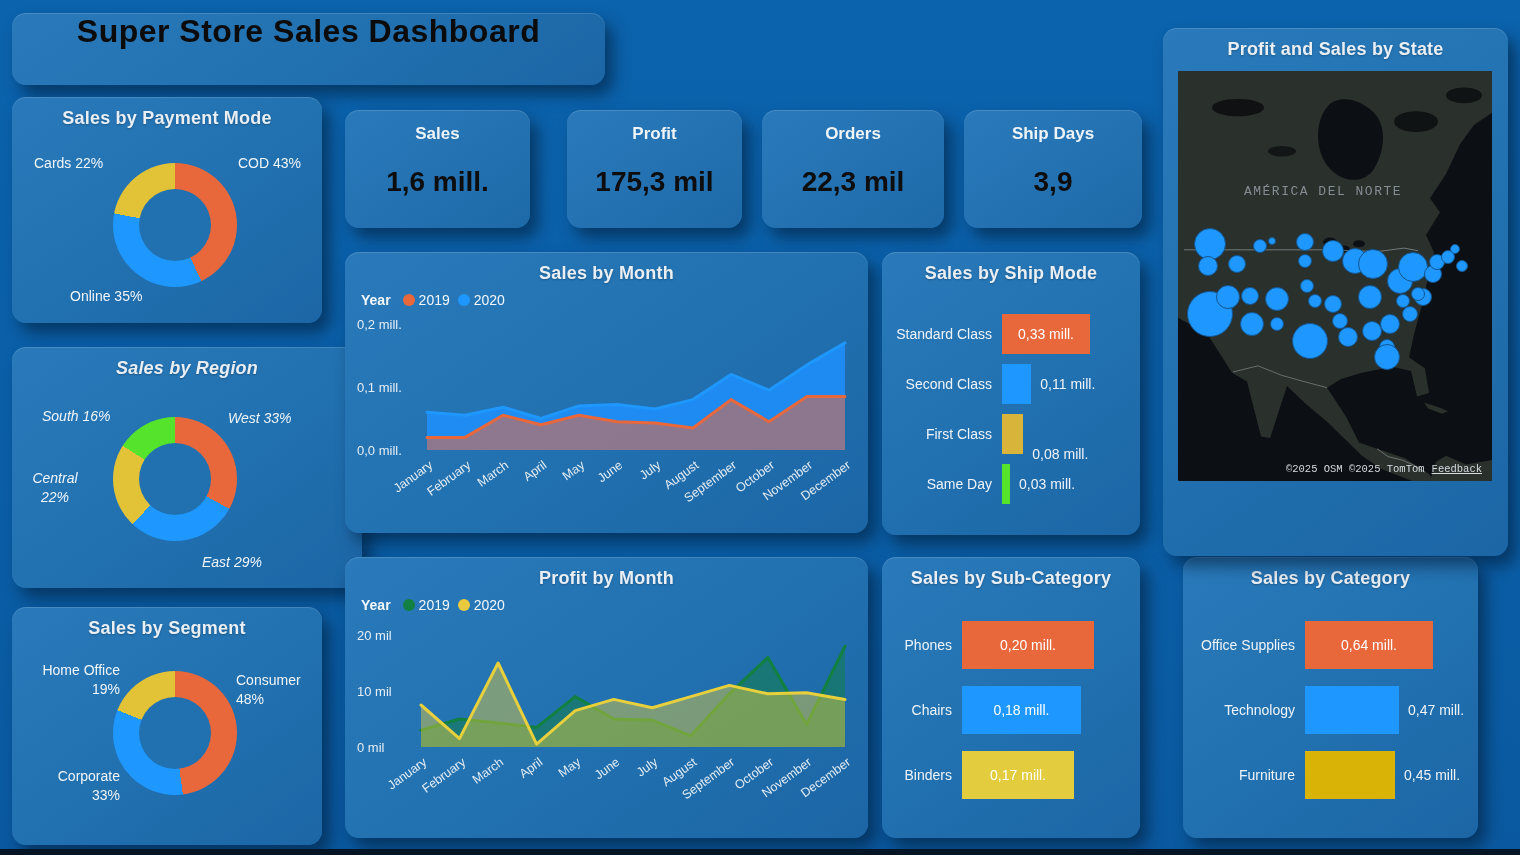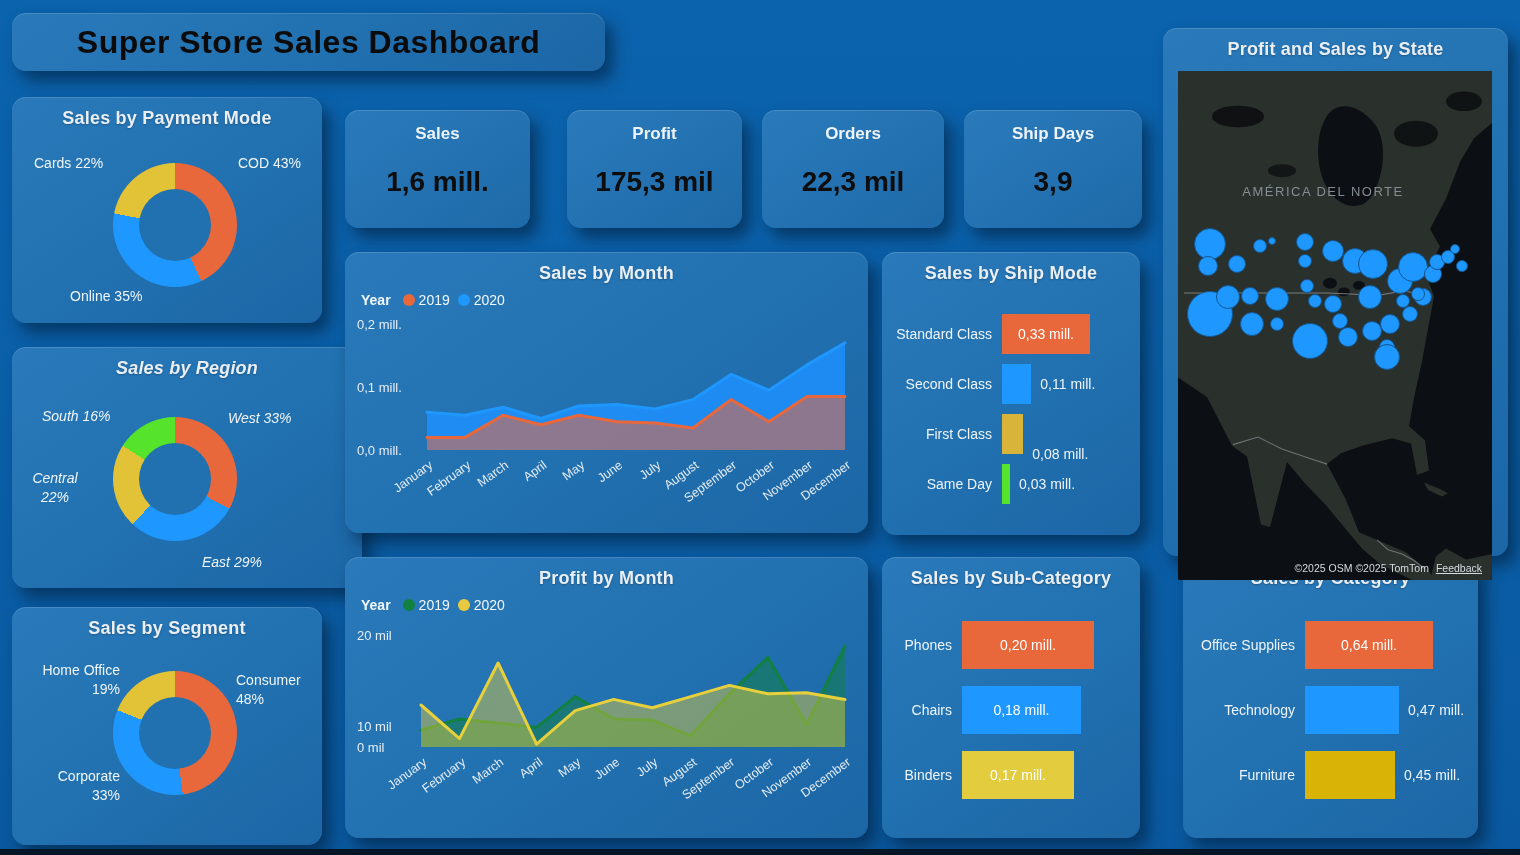--- a/index.html
+++ b/index.html
@@ -16,21 +16,21 @@
     position:absolute; border-radius:14px;
     background:linear-gradient(145deg,#2a7abb 0%,#2170af 55%,#1c66a6 100%);
     box-shadow:8px 10px 16px rgba(2,24,48,.55), inset 0 1px 0 rgba(255,255,255,.14);
   }
   .panel h2 {
     margin-top:11px; text-align:center; color:#e9eff4; font-size:18px; font-weight:700;
     letter-spacing:.2px; text-shadow:0 1px 2px rgba(0,0,0,.25);
   }
 
   
-  .p-header { left:12px; top:13px; width:593px; height:58px; display:flex; align-items:center; justify-content:center; }
+  .p-header { left:12px; top:13px; width:593px; height:72px; display:flex; justify-content:center; }
   .p-header h1 { color:#0b0b0b; font-size:32px; font-weight:900; letter-spacing:.5px; }
 
   
   .p-buttons { left:627px; top:13px; width:513px; height:69px; display:flex; align-items:center; justify-content:center; gap:9px; }
   .slicer-btn {
     width:104px; height:36px; background:#1690f7; border:2px solid #0a3a66; color:#fff;
     font-family:"Liberation Sans",sans-serif; font-weight:700; font-size:14px; cursor:pointer;
   }
 
   
@@ -102,22 +102,22 @@
   .bar-value-out { position:absolute; top:50%; transform:translateY(-50%); color:#eef4f9; font-size:14px; white-space:nowrap; }
   .bars-ship { top:62px; } .bars-ship .bar-row { height:40px; margin-bottom:10px; }
   .bars-ship .bar-label { width:110px; } .bars-ship .bar-track { width:88px; }
   .bars-sub  { top:64px; } .bars-sub .bar-row { height:48px; margin-bottom:17px; }
   .bars-sub  .bar-label { width:70px; } .bars-sub .bar-track { width:132px; }
   .bars-cat  { top:64px; } .bars-cat .bar-row { height:48px; margin-bottom:17px; }
   .bars-cat  .bar-label { width:112px; } .bars-cat .bar-track { width:128px; }
 
   
   .p-map { left:1163px; top:28px; width:345px; height:528px; }
-  .map-canvas { position:absolute; left:15px; top:43px; width:314px; height:509px; background:#0c0f13;
-    border-radius:2px; overflow:hidden; }
+  .map-canvas { position:absolute; left:15px; top:43px; width:314px; height:410px; background:#0c0f13;
+    border-radius:2px; overflow:hidden;font-family:Liberation Mono, monospace; }
   .map-canvas svg { position:absolute; left:0; top:0; width:100%; height:100%; }
   .map-region-label { position:absolute; left:50px; top:113px; width:190px; text-align:center;
     color:#858d94; font-size:13px; letter-spacing:1.5px; }
   .bubble { position:absolute; border-radius:50%; background:#1e97ff; border:1px solid #14568f;
     transform:translate(-50%,-50%); }
   .map-attrib { position:absolute; right:10px; bottom:6px; color:#d5dbe0; font-size:10.5px; }
   .map-attrib .fb { text-decoration:underline; margin-left:7px; color:#d5dbe0; cursor:pointer; }
 </style>
 </head>
 <body>
@@ -227,21 +227,21 @@
         <i class="dot" style="background: rgb(17, 128, 64);"></i>
         <span>2019</span>
       </span>
       <span class="lg-item">
         <i class="dot" style="background: rgb(233, 201, 61);"></i>
         <span>2020</span>
       </span>
     </div>
     <div class="yticks">
         <span style="top: 0%;">20 mil</span>
-        <span style="top: 50%; margin-top: 35px;">10 mil</span>
+        <span style="top: 50%;">10 mil</span>
         <span style="top: 100%;">0 mil</span>
       </div>
     <div class="plot">
       <svg viewBox="0 0 424 112" preserveAspectRatio="none">
           <path d="M0,112 L0.0,95.2 L38.5,84.0 L77.1,87.9 L115.6,92.4 L154.2,61.6 L192.7,84.0 L231.3,85.1 L269.8,100.8 L308.4,58.8 L346.9,22.4 L385.5,89.6 L424.0,11.2 L424,112 Z" fill="rgba(17,128,64,0.50)" stroke="none"></path>
           <polyline points="0.0,95.2 38.5,84.0 77.1,87.9 115.6,92.4 154.2,61.6 192.7,84.0 231.3,85.1 269.8,100.8 308.4,58.8 346.9,22.4 385.5,89.6 424.0,11.2" fill="none" stroke="#118040" stroke-width="3" stroke-linejoin="round" stroke-linecap="round"></polyline>
           <path d="M0,112 L0.0,70.0 L38.5,103.6 L77.1,28.0 L115.6,109.2 L154.2,75.6 L192.7,64.4 L231.3,72.8 L269.8,61.6 L308.4,50.4 L346.9,58.8 L385.5,57.7 L424.0,64.4 L424,112 Z" fill="rgba(232,208,60,0.45)" stroke="none"></path>
           <polyline points="0.0,70.0 38.5,103.6 77.1,28.0 115.6,109.2 154.2,75.6 192.7,64.4 231.3,72.8 269.8,61.6 308.4,50.4 346.9,58.8 385.5,57.7 424.0,64.4" fill="none" stroke="#E8D03C" stroke-width="3" stroke-linejoin="round" stroke-linecap="round"></polyline>
         </svg>
     </div>

